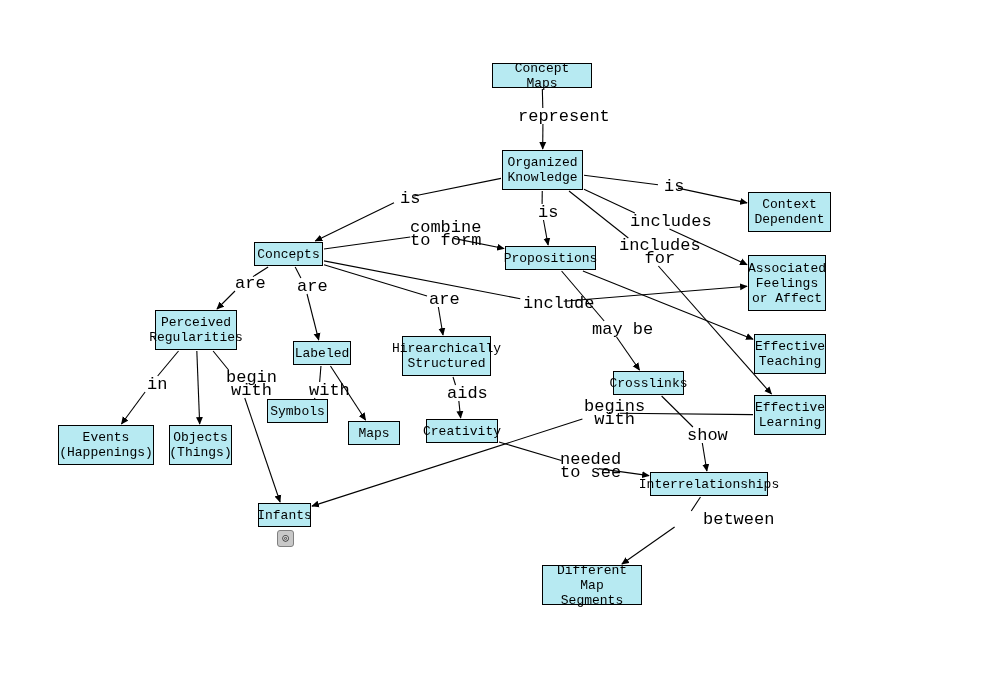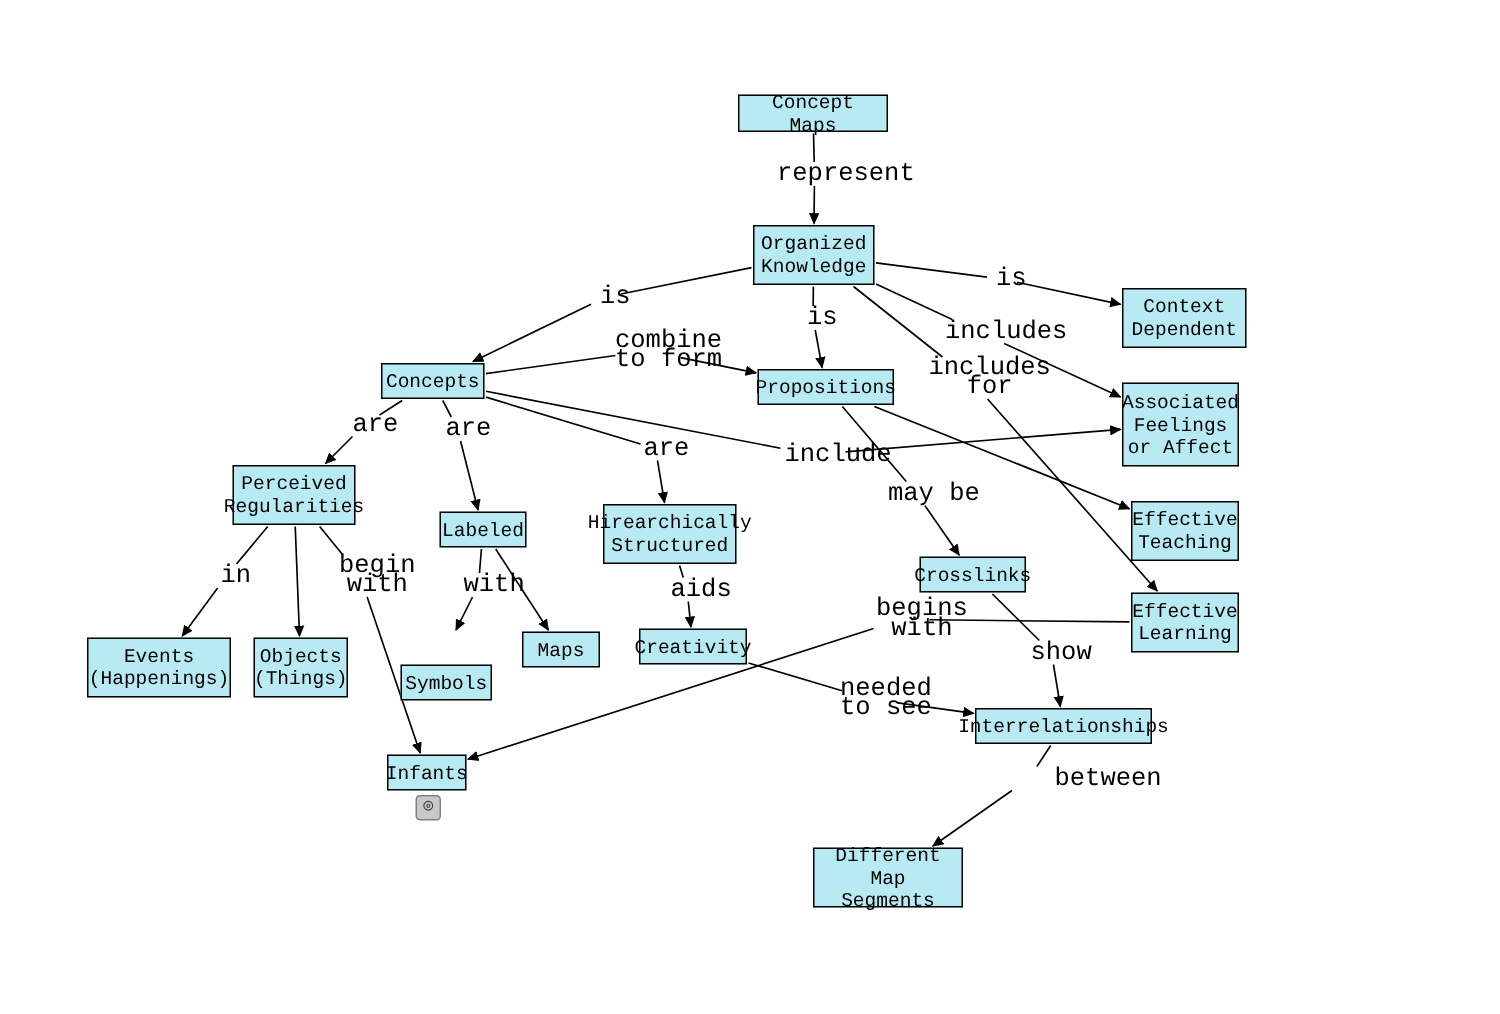--- a/index.html
+++ b/index.html
@@ -141,21 +141,21 @@
       <div class="node" style="left: 293px; top: 341px; width: 58px; height: 24px;">Labeled</div>
       <div class="node" style="left: 402px; top: 336px; width: 89px; height: 40px;">Hirearchically
 Structured</div>
       <div class="node" style="left: 613px; top: 371px; width: 71px; height: 24px;">Crosslinks</div>
       <div class="node" style="left: 754px; top: 395px; width: 72px; height: 40px;">Effective
 Learning</div>
       <div class="node" style="left: 58px; top: 425px; width: 96px; height: 40px;">Events
 (Happenings)</div>
       <div class="node" style="left: 169px; top: 425px; width: 63px; height: 40px;">Objects
 (Things)</div>
-      <div class="node" style="left: 267px; top: 443px; width: 61px; height: 24px;">Symbols</div>
+      <div class="node" style="left: 267px; top: 399px; width: 61px; height: 24px;">Symbols</div>
       <div class="node" style="left: 348px; top: 421px; width: 52px; height: 24px;">Maps</div>
       <div class="node" style="left: 426px; top: 419px; width: 72px; height: 24px;">Creativity</div>
       <div class="node" style="left: 650px; top: 472px; width: 118px; height: 24px;">Interrelationships</div>
       <div class="node" style="left: 258px; top: 503px; width: 53px; height: 24px;">Infants</div>
       <div class="node" style="left: 542px; top: 565px; width: 100px; height: 40px;">Different
 Map Segments</div>
     </div>
   <div id="labels-host">
       <div class="linklabel" style="left: 518px; top: 110px;">represent</div>
       <div class="linklabel" style="left: 664px; top: 180px;">is</div>

